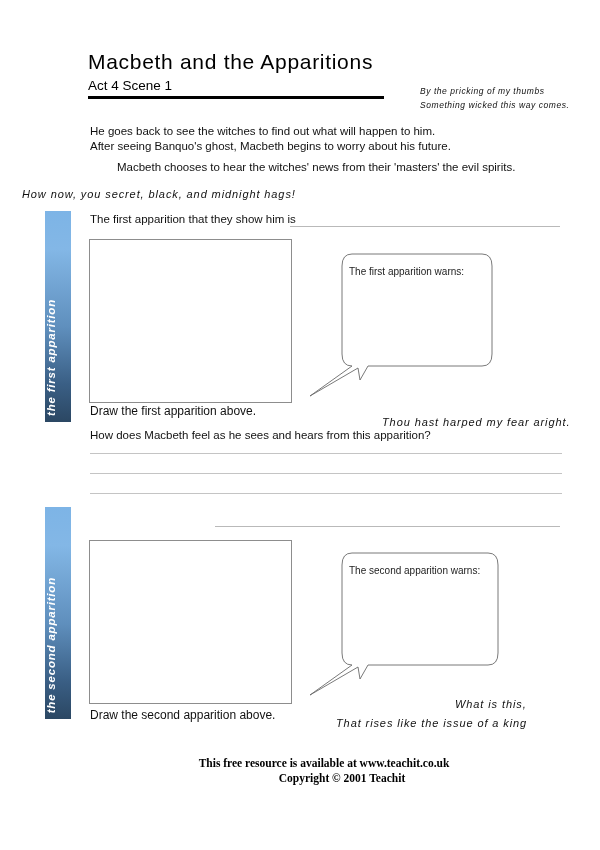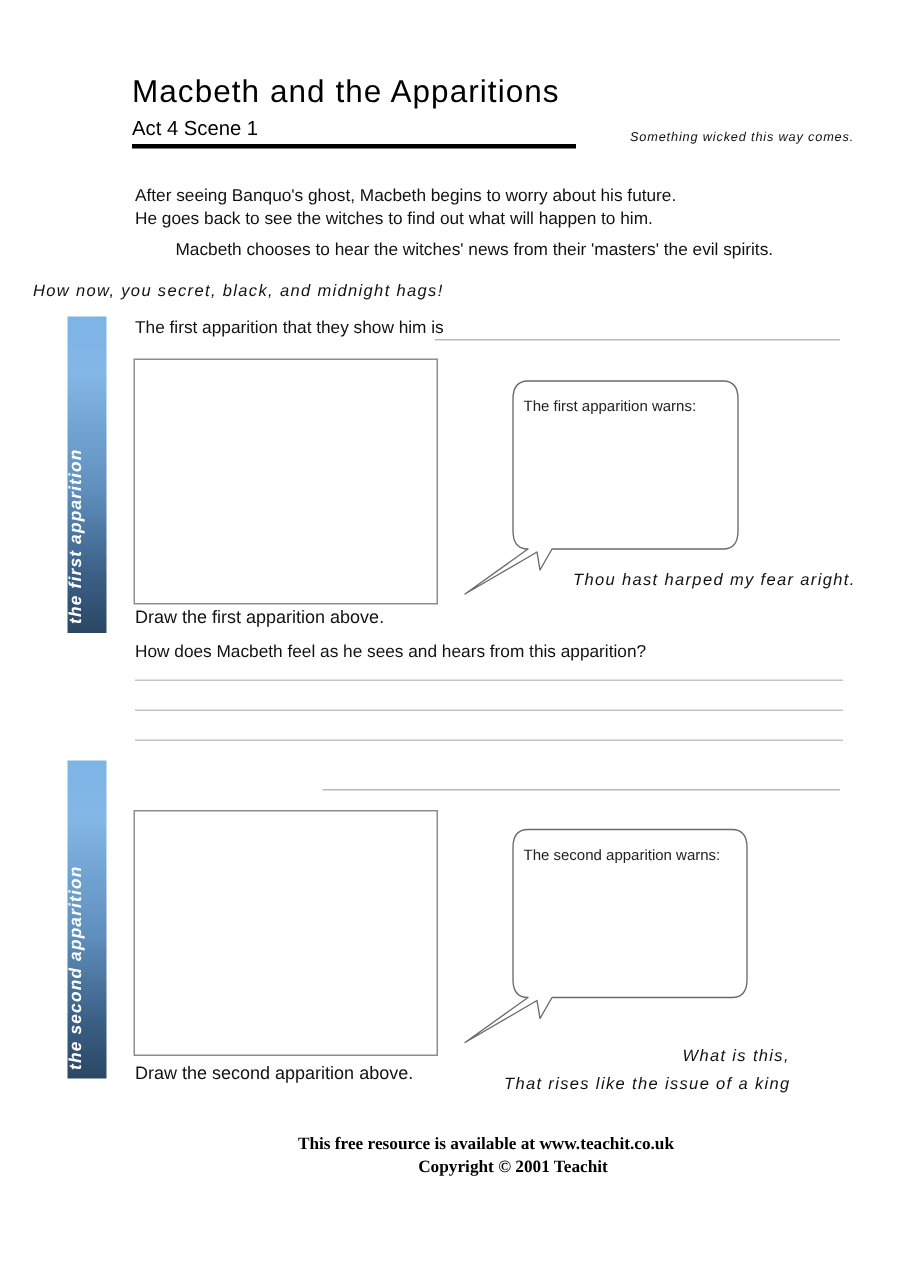--- a/index.html
+++ b/index.html
@@ -191,26 +191,27 @@
 </head>
 <body>
 
 <div class="page">
 
   <div class="title">Macbeth and the Apparitions</div>
   <div class="subtitle">Act 4 Scene 1</div>
   <div class="title-rule"></div>
 
   <div class="epigraph">
+    <div>By  the pricking of  my  thumbs</div>
     <div>Something wicked this way  comes.</div>
   </div>
 
   <div class="intro">
+    <div>He goes back to see the witches to find out what will happen to him.</div>
     <div>After seeing Banquo's ghost, Macbeth begins to worry about his future.</div>
-    <div>He goes back to see the witches to find out what will happen to him.</div>
   </div>
   <div class="intro2">Macbeth chooses to hear the witches' news from their 'masters' the evil spirits.</div>
   <div class="quote-left">How now, you secret, black, and midnight hags!</div>
 
   <div class="vtab" style="left:45px; top:211px; width:26px; height:211px;">
     <div class="vtab-inner">
       <span class="vtab-label" style="position:relative; bottom:auto;">the first apparition</span>
     </div>
   </div>
 
@@ -221,21 +222,21 @@
   <div class="caption" style="left:90px; top:404px;">Draw the first apparition above.</div>
 
   <div class="bubble-wrap" style="left:300px; top:244px; width:290px; height:175px;">
     <svg width="290" height="175" viewBox="0 0 290 175">
       <path d="M 52,10 L 182,10 Q 192,10 192,22 L 192,110 Q 192,122 182,122 L 68,122
                L 60,136 L 58,124 L 10,152 L 52,122 Q 42,122 42,110 L 42,22 Q 42,10 52,10 Z" fill="#ffffff" stroke="#6a6a6a" stroke-width="0.9" stroke-linejoin="round"></path>
     </svg>
     <div class="bubble-text" style="left:49px; top:22px;">The first apparition warns:</div>
   </div>
 
-  <div class="play-quote" style="left:382px; top:381px;text-align:right;">Thou hast harped my fear aright.</div>
+  <div class="play-quote" style="left:382px; top:416px;text-align:right;">Thou hast harped my fear aright.</div>
 
   <div class="prompt" style="left:90px; top:429px;">How does Macbeth feel as he sees and hears from this apparition?</div>
 
   <div class="answer-line" style="left:90px; top:453px; width:472px;"></div>
   <div class="answer-line" style="left:90px; top:473px; width:472px;"></div>
   <div class="answer-line" style="left:90px; top:493px; width:472px;"></div>
 
   <div class="vtab" style="left:45px; top:507px; width:26px; height:212px;">
     <div class="vtab-inner">
       <span class="vtab-label" style="position:relative; bottom:auto;">the second apparition</span>

